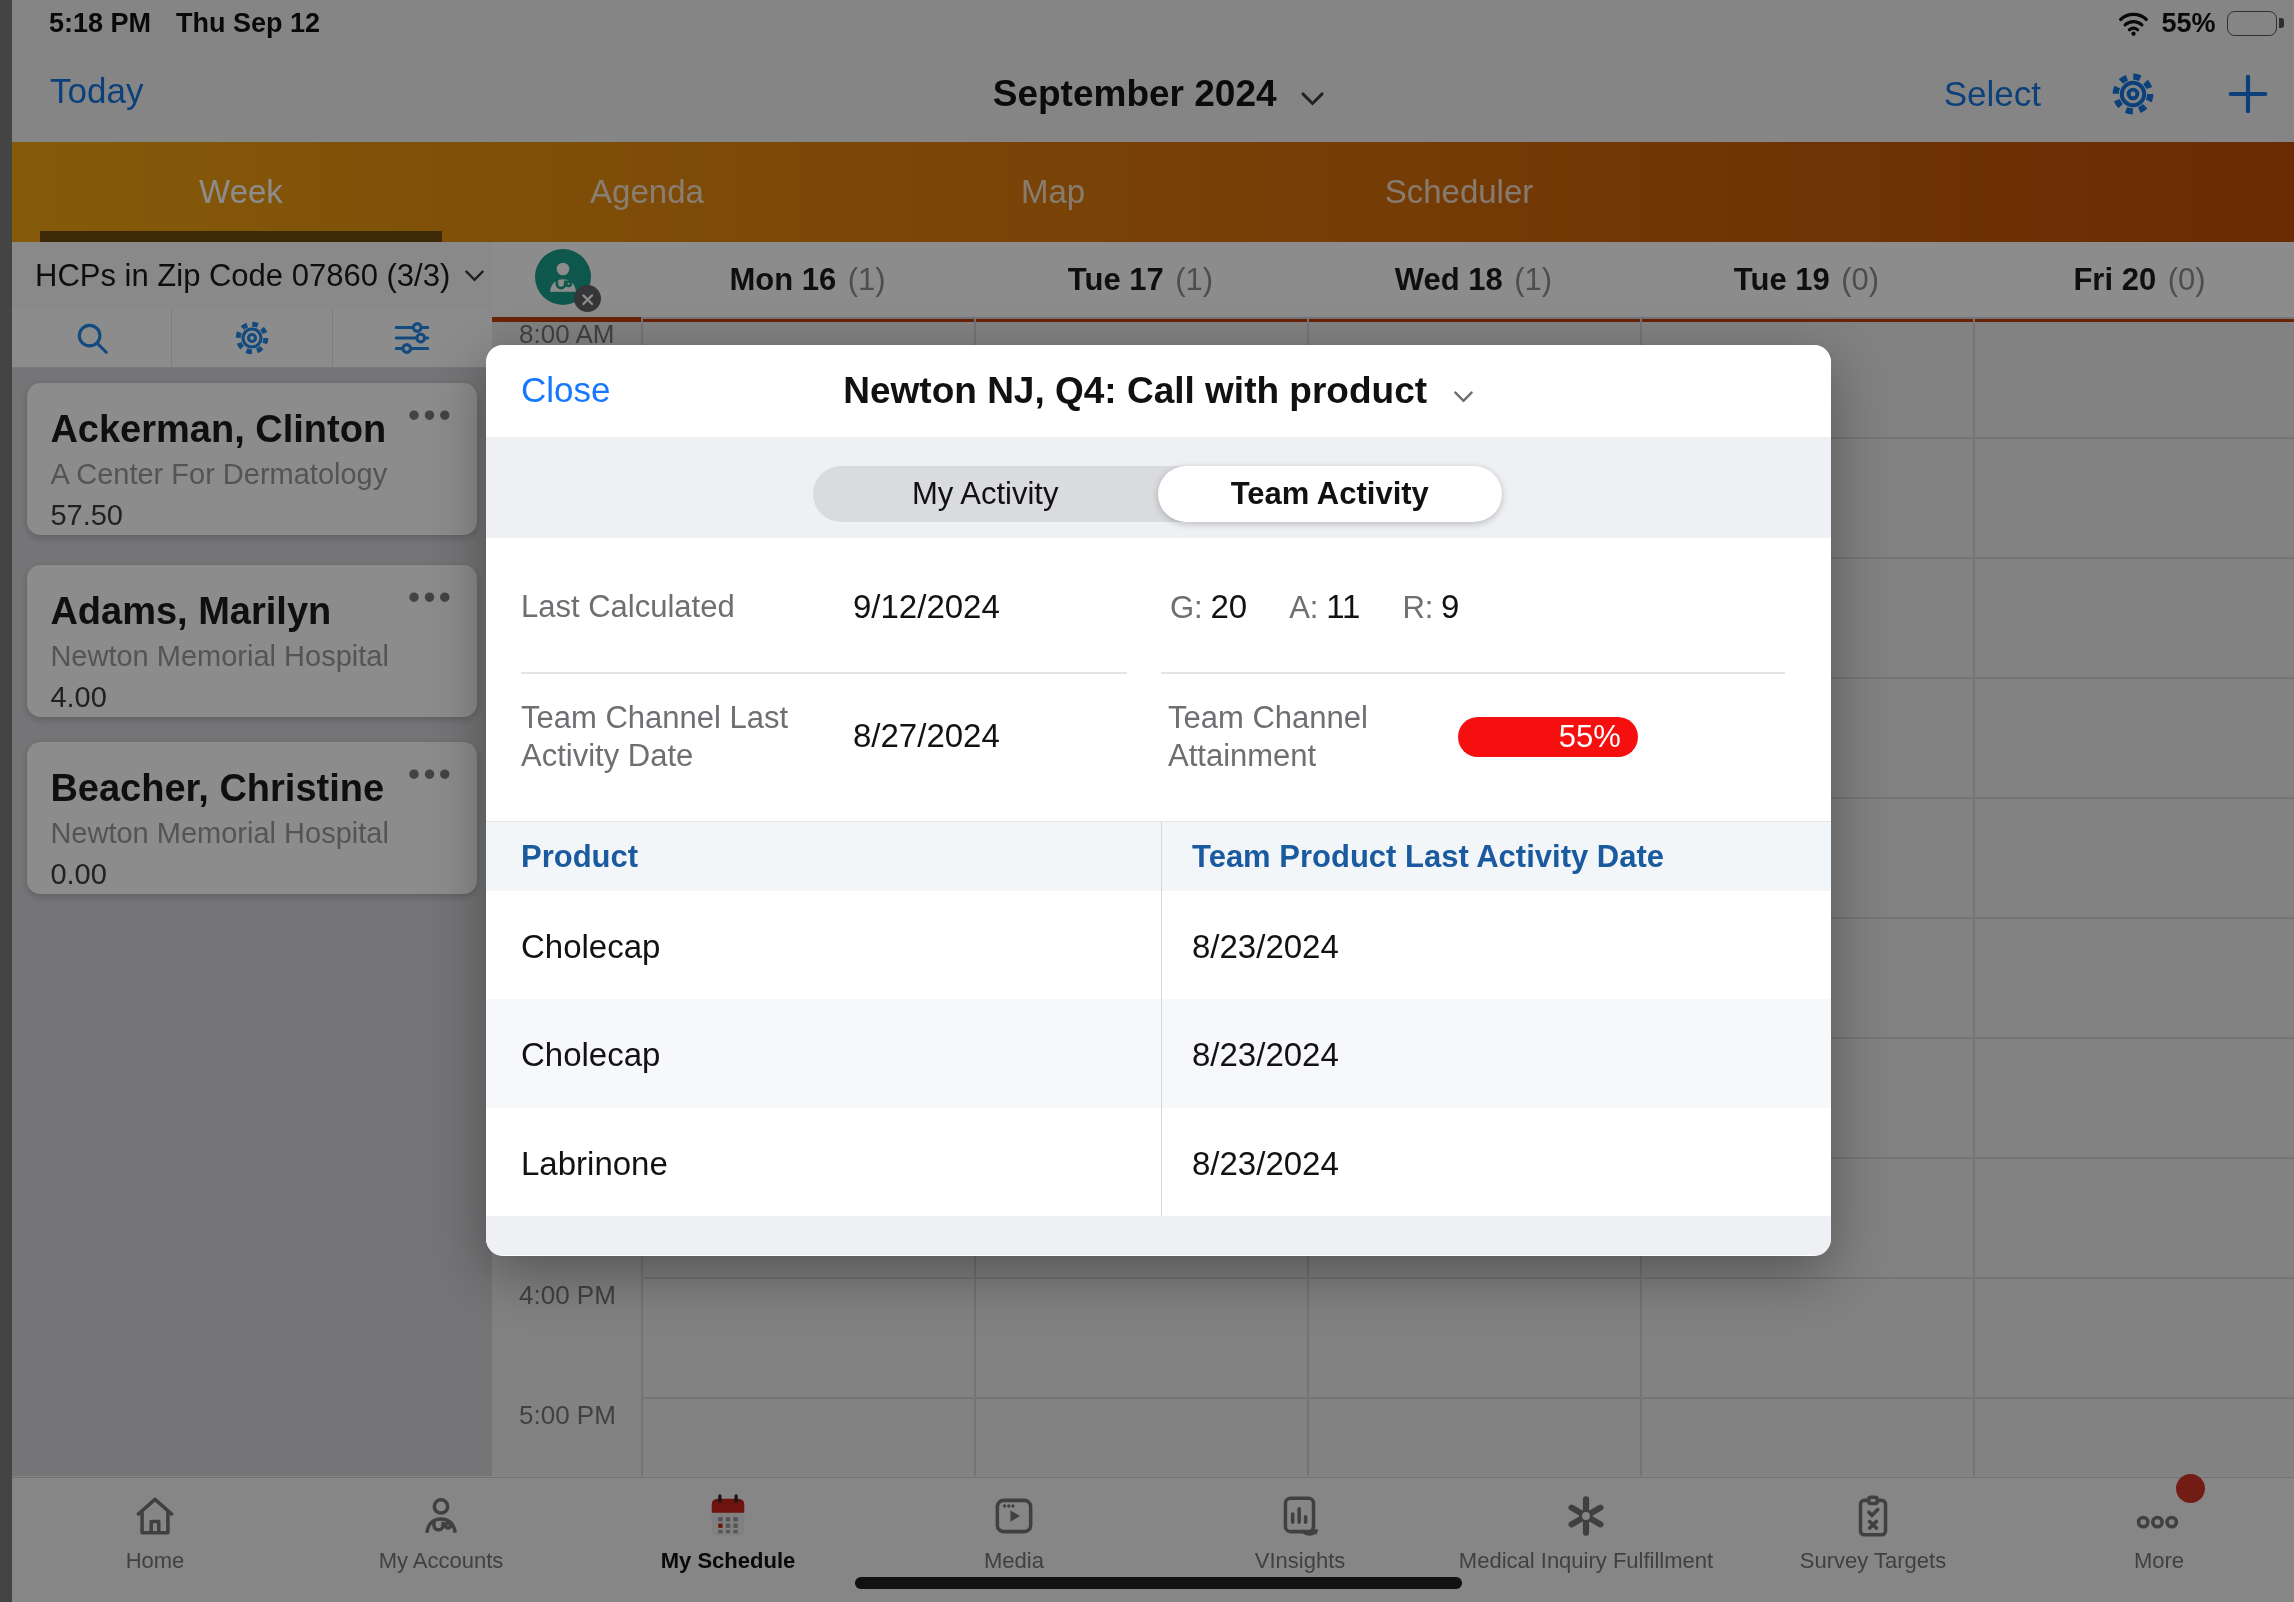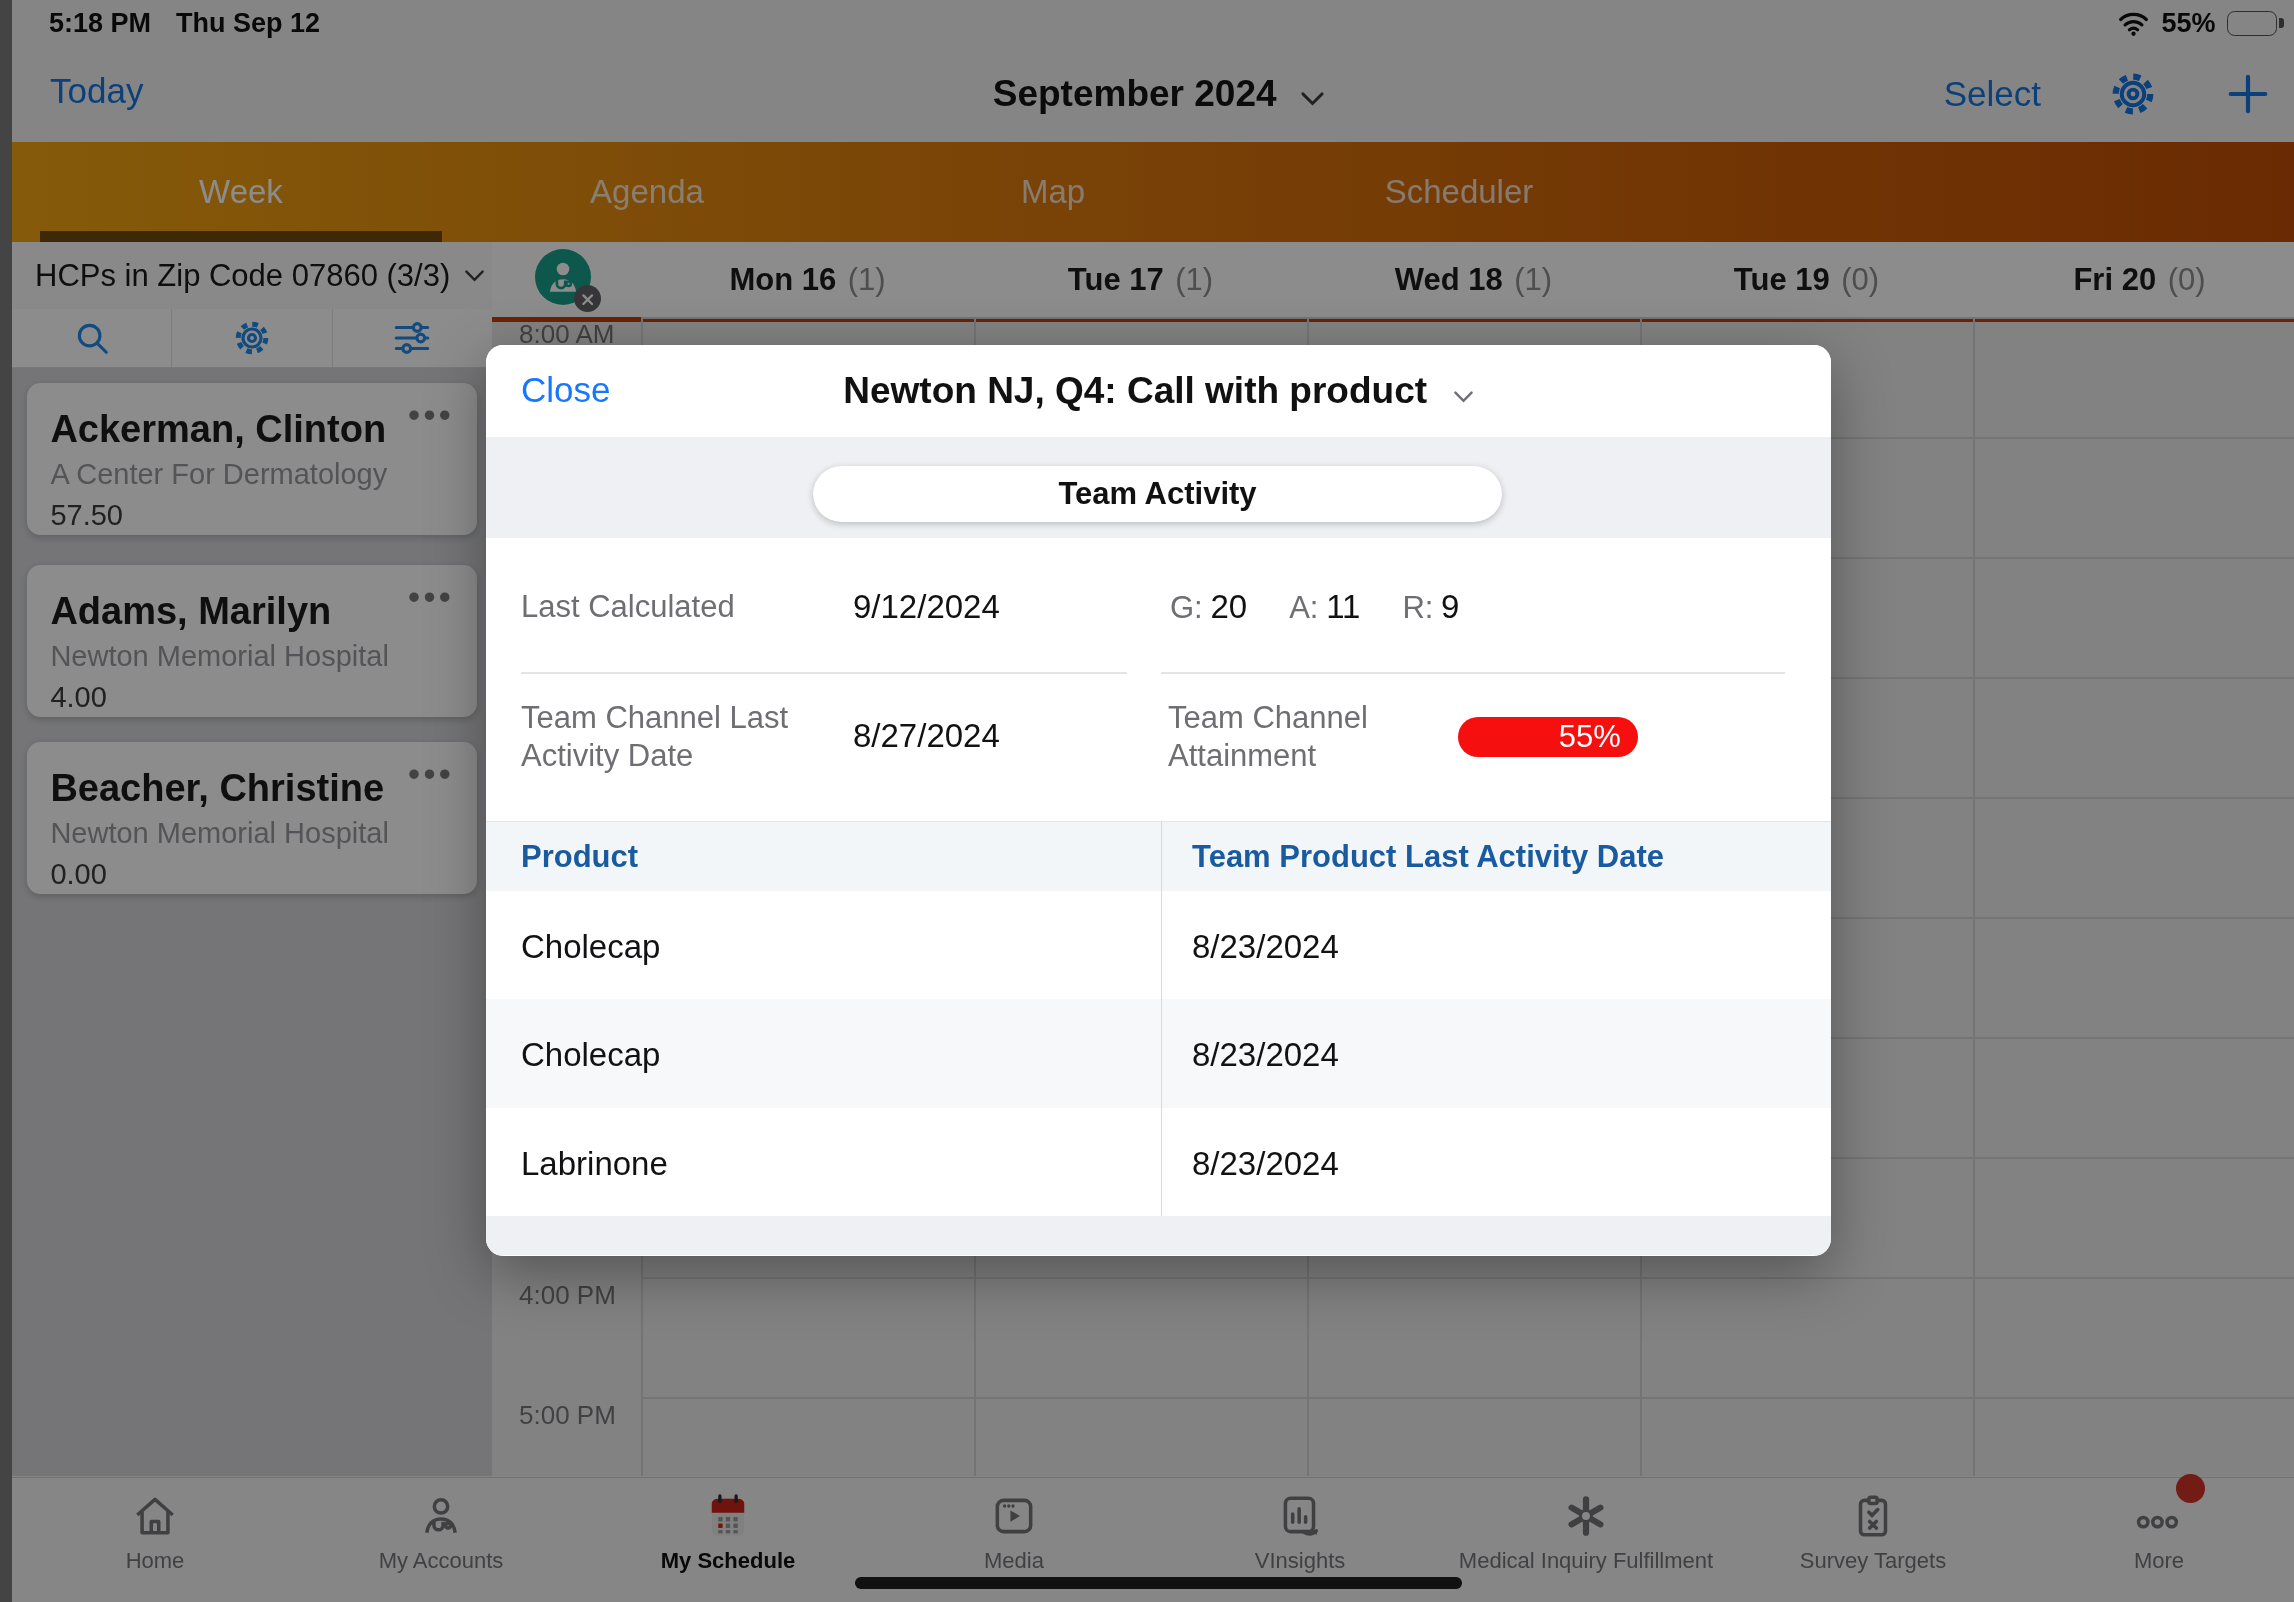--- a/index.html
+++ b/index.html
@@ -388,20 +388,21 @@
         <span class="chev">
           <svg width="21" height="13.4" viewBox="0 0 26 16" fill="none" stroke="#6e6e73" stroke-width="3" stroke-linecap="round" style="display:inline">
               <path d="M3 3l10 10L23 3"></path>
             </svg>
         </span>
       </div>
     </div>
 
     <div class="m-seg">
       <div class="seg">
+        <div class="seg-opt">My Activity</div>
         <div class="seg-opt active">Team Activity</div>
       </div>
     </div>
 
     <div class="m-info">
       <div class="ilabel row1-label">Last Calculated</div>
       <div class="ival row1-val">9/12/2024</div>
       <div class="gar">
         <span><span class="k">G:</span><span class="v">20</span></span>
         <span><span class="k">A:</span><span class="v">11</span></span>

